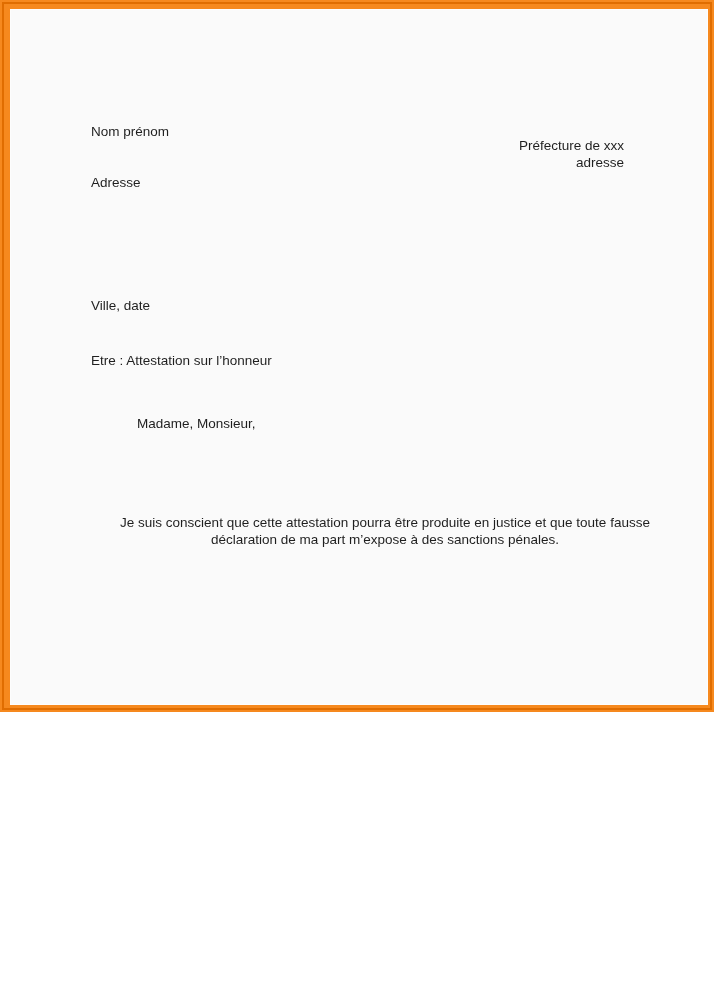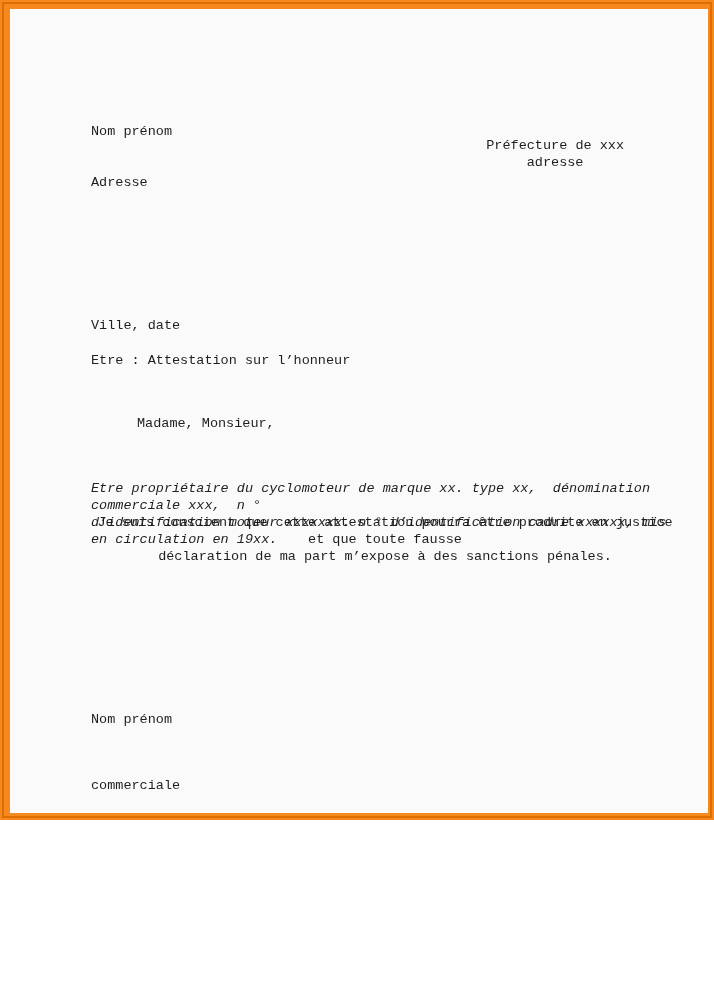--- a/index.html
+++ b/index.html
@@ -1,20 +1,20 @@
 <!DOCTYPE html>
 <html style="--border-color: #f6891e; --border-stripe-color: #e06d00; --paper-color: #fafafa; --text-color: #1f1f1f;"><head>
 <meta charset="utf-8">
 <style>
   html, body { margin: 0; padding: 0; background: #ffffff; }
   .screen {
     position: relative;
     width: 714px;
-    height: 820px;
-    font-family: Liberation Mono, monospace;
+    height: 712px;
+    font-family: Liberation Sans, sans-serif;
     overflow: hidden;
   }
   .frame {
     position: absolute;
     inset: 0;
     background: var(--border-color, #f6891e);
   }
   .frame-stripe {
     position: absolute;
     inset: 2px;
@@ -33,22 +33,22 @@
   .block {
     position: absolute;
     color: var(--text-color, #1f1f1f);
     font-size: 13.5px;
     line-height: 17px;
     white-space: pre-wrap;
     width: 588px;
   }
   .left-col { left: 81px; }
   .sender      { top: 80px;  }
-  .recipient   { top: 128px; right: 84px; left: auto; text-align: center; width: auto; white-space: nowrap; }
-  .city-date   { top: 308px; }
+  .recipient   { top: 128px; right: 84px; left: auto; text-align: right; width: auto; white-space: nowrap; }
+  .city-date   { top: 288px; }
   .subject     { top: 343px; }
   .salutation  { top: 406px; margin-left: 46px; }
   .intro       { top: 440px; }
   .declaration { top: 471px; font-style: italic; }
   .consequence { top: 505px; text-align: center; }
   .closing     { top: 571px; }
   .sig-name    { top: 702px; }
   .sig-label   { top: 768px; }
 </style>
 </head>
@@ -69,22 +69,20 @@
         <div>adresse</div>
       </div>
 
       <div class="block left-col city-date">Ville, date</div>
 
       <div class="block left-col subject">Etre : Attestation sur l’honneur</div>
 
       <div class="block left-col salutation">Madame, Monsieur,</div>
 
 
-      <div class="block left-col declaration">Etre propriétaire du cyclomoteur de marque xx. type xx,  dénomination commerciale xxx,  n °
-d’identification moteur xxxxxxx. n ° d’identification cadre xxxxxx, mis en circulation en 19xx.</div>
 
       <div class="block left-col consequence">Je suis conscient que cette attestation pourra être produite en justice et que toute fausse
 déclaration de ma part m’expose à des sanctions pénales.</div>
 
 
       <div class="block left-col sig-name">Nom prénom</div>
 
       <div class="block left-col sig-label">commerciale</div>
 
     </div>

